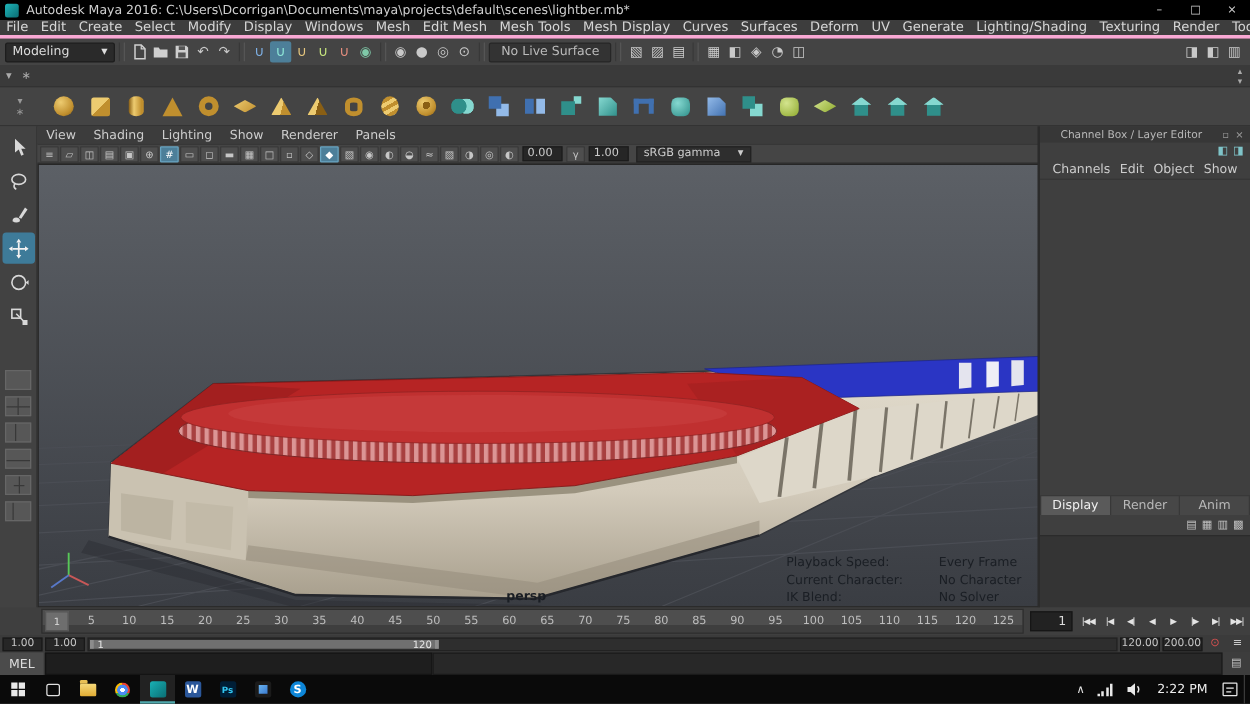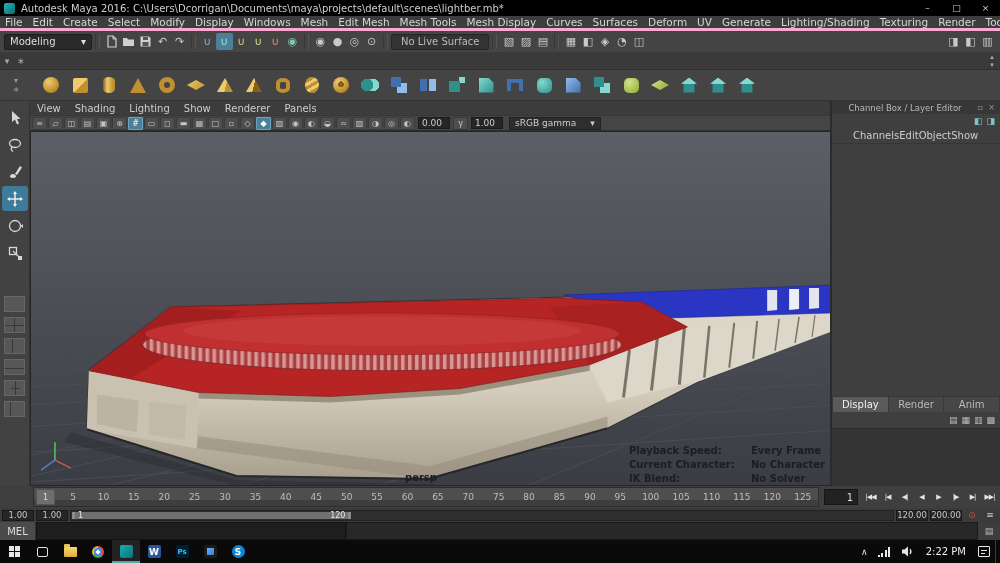--- a/index.html
+++ b/index.html
@@ -82,34 +82,34 @@
 .viewport-panel{position:absolute;left:30px;top:101px;width:802px;height:385px;background:#3f3f3f;display:flex;flex-direction:column}
 .panel-menus{height:14px;background:#3c3c3c;display:flex;align-items:center;font-size:10px;flex:none}
 .panel-menu-item{padding:0 7px;color:#cdcdcd}
 .panel-toolbar{height:16px;background:#454545;border-top:1px solid #373737;border-bottom:1px solid #2f2f2f;display:flex;align-items:center;padding:0 2px;gap:1px;flex:none}
 .pt-icon{width:15px;height:13px;font-size:8px;color:#c6c6c6;background:#4e4e4e;border:1px solid #3a3a3a;display:flex;align-items:center;justify-content:center;border-radius:1px;flex:none}
 .pt-icon.active{background:#4d7f99;color:#fff;border-color:#69a5c2}
 .pt-field{width:32px;height:12px;background:#262626;border:1px solid #1c1c1c;color:#ccc;font-size:9px;display:flex;align-items:center;padding:0 3px;margin:0 2px;flex:none}
 .pt-drop{height:13px;background:#2e2e2e;border:1px solid #222;color:#ccc;font-size:9px;display:flex;align-items:center;gap:14px;padding:0 5px;margin-left:3px;flex:none}
 .vp-canvas{position:relative;flex:1;overflow:hidden;border:1px solid #262626}
 .scene{position:absolute;top:0;left:0;width:100%;height:100%}
-.hud-row{position:absolute;left:598px;font-size:10px;font-weight:bold;color:#1a1e24;white-space:nowrap}
+.hud-row{position:absolute;left:598px;font-size:10px;font-weight:normal;color:#1a1e24;white-space:nowrap}
 .hud-label{display:inline-block;width:122px}
 .hud-r1{top:313px}.hud-r2{top:327px}.hud-r3{top:341px}
 .hud-persp{position:absolute;left:345px;width:90px;text-align:center;top:340px;font-size:10px;font-weight:bold;color:#1a1e24}
 
 
 .splitter{position:absolute;left:830px;top:101px;width:2px;height:385px;background:#2b2b2b}
 .channelbox{position:absolute;left:832px;top:101px;width:168px;height:385px;background:#3f3f3f;display:flex;flex-direction:column;font-size:10px}
 .cb-header{height:13px;background:#373737;display:flex;align-items:center;font-size:8.5px;color:#b8b8b8;padding:0 3px;flex:none}
 .cb-header .t{flex:1;text-align:center;white-space:nowrap;overflow:hidden}
 .cb-hicon{width:11px;text-align:center;font-size:8px;color:#999;flex:none}
 .cb-tools{height:14px;display:flex;justify-content:flex-end;align-items:center;gap:4px;padding-right:5px;flex:none}
 .cb-tool{font-size:9px;color:#7fc4c9}
-.cb-menus{height:15px;display:flex;align-items:center;padding:0 21px;color:#cdcdcd;flex:none}
+.cb-menus{height:15px;display:flex;align-items:center;justify-content:space-between;padding:0 10px;color:#cdcdcd;flex:none}
 .cb-empty{flex:1;background:#3f3f3f;border-top:1px solid #363636}
 .le-tabs{height:16px;display:flex;background:#383838;gap:1px;padding:1px 1px 0;flex:none}
 .le-tab{flex:1;display:flex;align-items:center;justify-content:center;background:#474747;color:#b9b9b9}
 .le-tab.active{background:#5a5a5a;color:#efefef}
 .le-menus{height:14px;display:flex;gap:12px;align-items:center;padding:0 6px;color:#cdcdcd;flex:none}
 .le-icons{height:16px;display:flex;justify-content:flex-end;gap:4px;align-items:center;padding-right:5px;flex:none}
 .le-icon{font-size:9px;color:#bdbdbd}
 .le-list{height:58px;background:#343434;border-top:1px solid #2b2b2b;flex:none}
 
 

